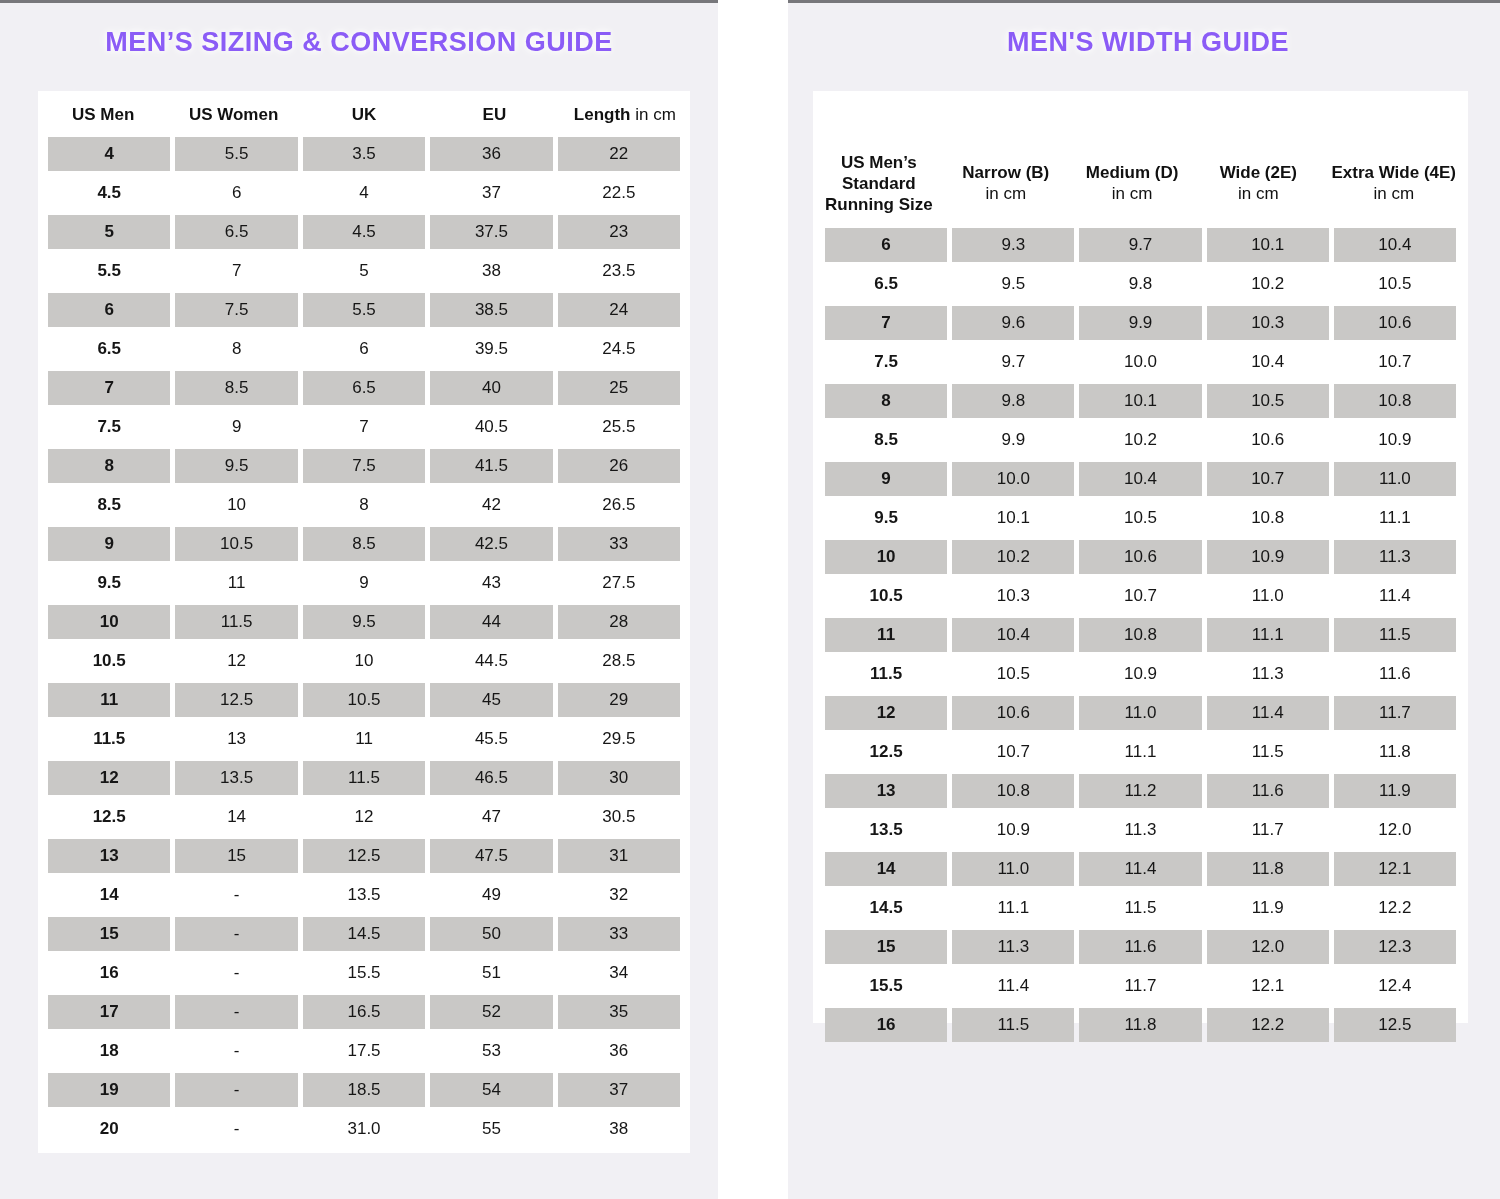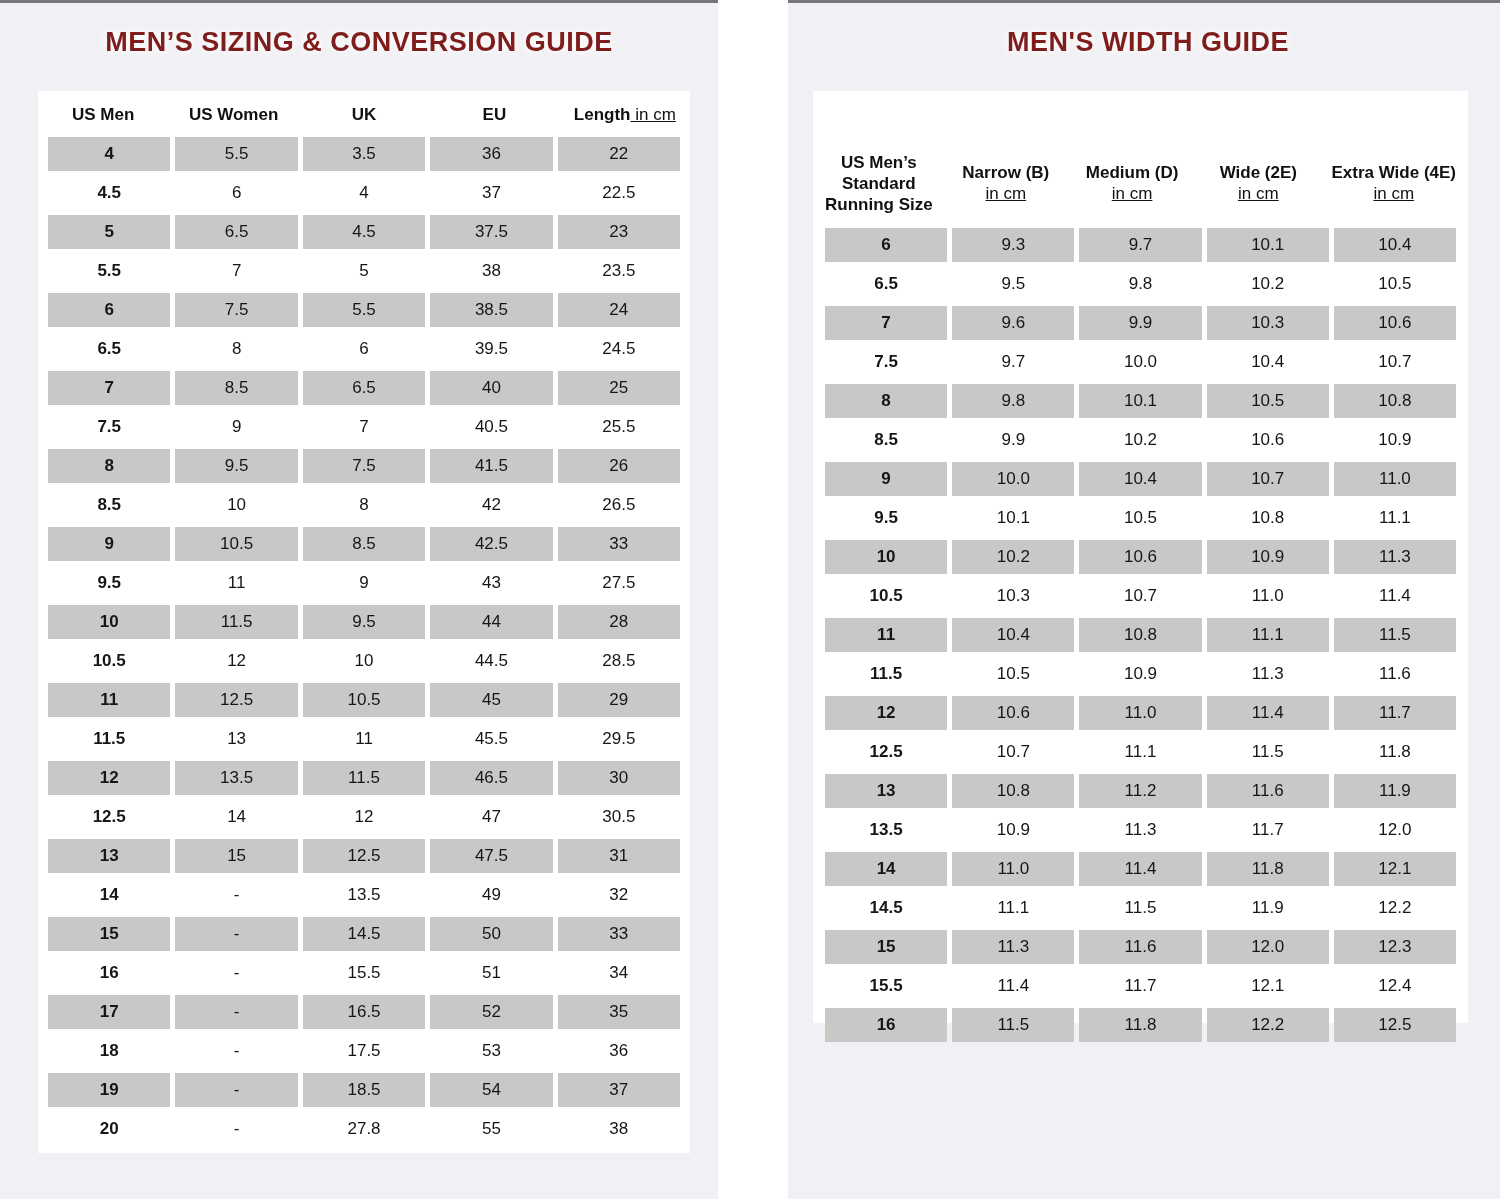--- a/index.html
+++ b/index.html
@@ -6,33 +6,33 @@
   body{
     width:1500px;height:1199px;position:relative;background:#ffffff;
     font-family:"Liberation Sans","DejaVu Sans",sans-serif;color:#141414;
     overflow:hidden;
   }
   .region{position:absolute;top:0;height:1199px;background:#f1f0f4;border-top:3px solid #77777b;box-sizing:border-box;}
   .region-left{left:0;width:718px;}
   .region-right{left:788px;width:720px;}
   .guide-title{
     position:absolute;top:24px;left:0;width:100%;margin:0;
-    text-align:center;font-size:27px;font-weight:bold;color:#7f1d1d;
+    text-align:center;font-size:27px;font-weight:bold;color:#8b5cf6;
     letter-spacing:0.5px;
     text-shadow:0 0 6px #ffffff,0 0 12px #ffffff;
   }
   .card{position:absolute;background:#ffffff;box-sizing:border-box;}
   .card-left{left:38px;top:88px;width:652px;height:1062px;padding:0 10px;}
   .card-right{left:25px;top:88px;width:655px;height:932px;padding:0 12px;}
   .thead{display:flex;gap:20px;align-items:center;}
   .thead-left{height:46px;}
   .thead-right{height:90px;margin-top:47px;}
   .hcell{flex:1;text-align:center;font-size:17px;line-height:21px;color:#111;white-space:nowrap;}
   .hcell .b{font-weight:bold;}
-  .hcell .n{font-weight:normal;text-decoration:underline;}
+  .hcell .n{font-weight:normal;}
   .tbody{display:flex;flex-direction:column;gap:5px;}
   .trow{display:flex;gap:5px;height:34px;flex:none;}
   .tcell{
     flex:1;display:flex;align-items:center;justify-content:center;
     font-size:17px;color:#161616;background:transparent;
   }
   .trow .tcell:first-child{font-weight:bold;}
   .trow.stripe .tcell{background:#c9c8c6;}
 </style>
 </head>
@@ -230,21 +230,21 @@
         <div class="trow stripe">
           <div class="tcell">19</div>
           <div class="tcell">-</div>
           <div class="tcell">18.5</div>
           <div class="tcell">54</div>
           <div class="tcell">37</div>
         </div>
         <div class="trow">
           <div class="tcell">20</div>
           <div class="tcell">-</div>
-          <div class="tcell">27.8</div>
+          <div class="tcell">31.0</div>
           <div class="tcell">55</div>
           <div class="tcell">38</div>
         </div>
       </div>
   </div>
 </div>
 
 <div class="region region-right">
   <h1 class="guide-title">MEN'S WIDTH GUIDE</h1>
   <div class="card card-right">

